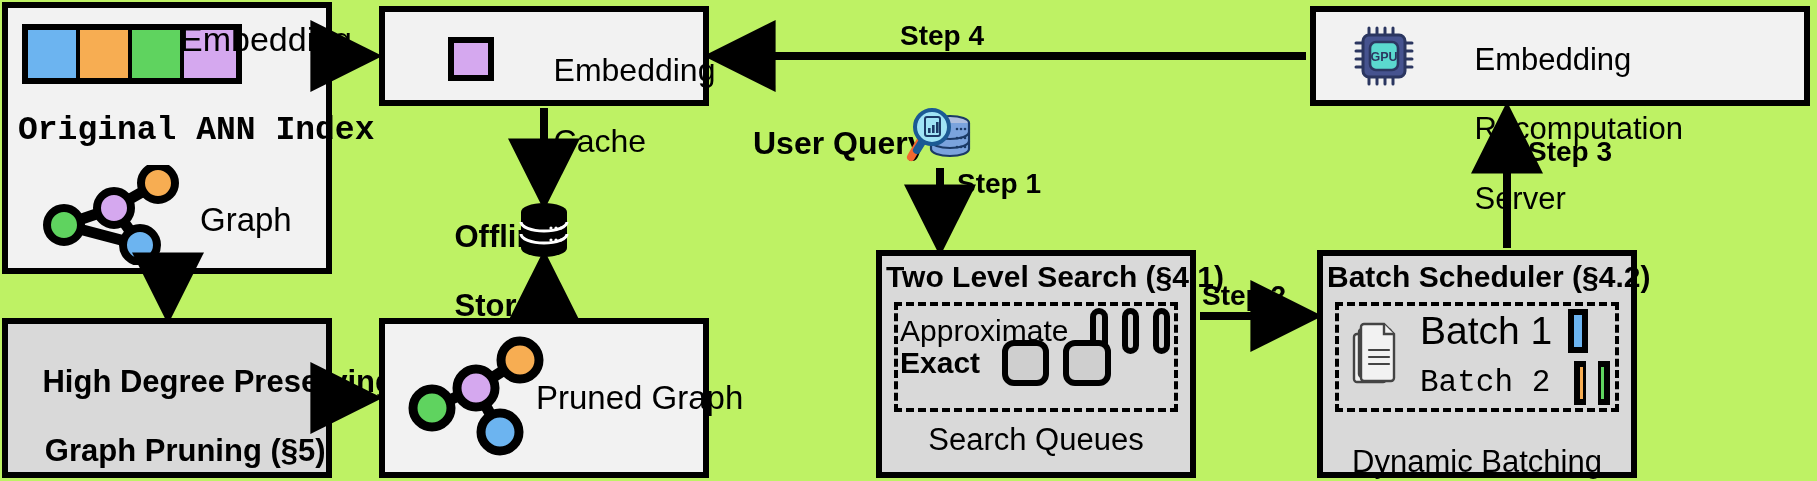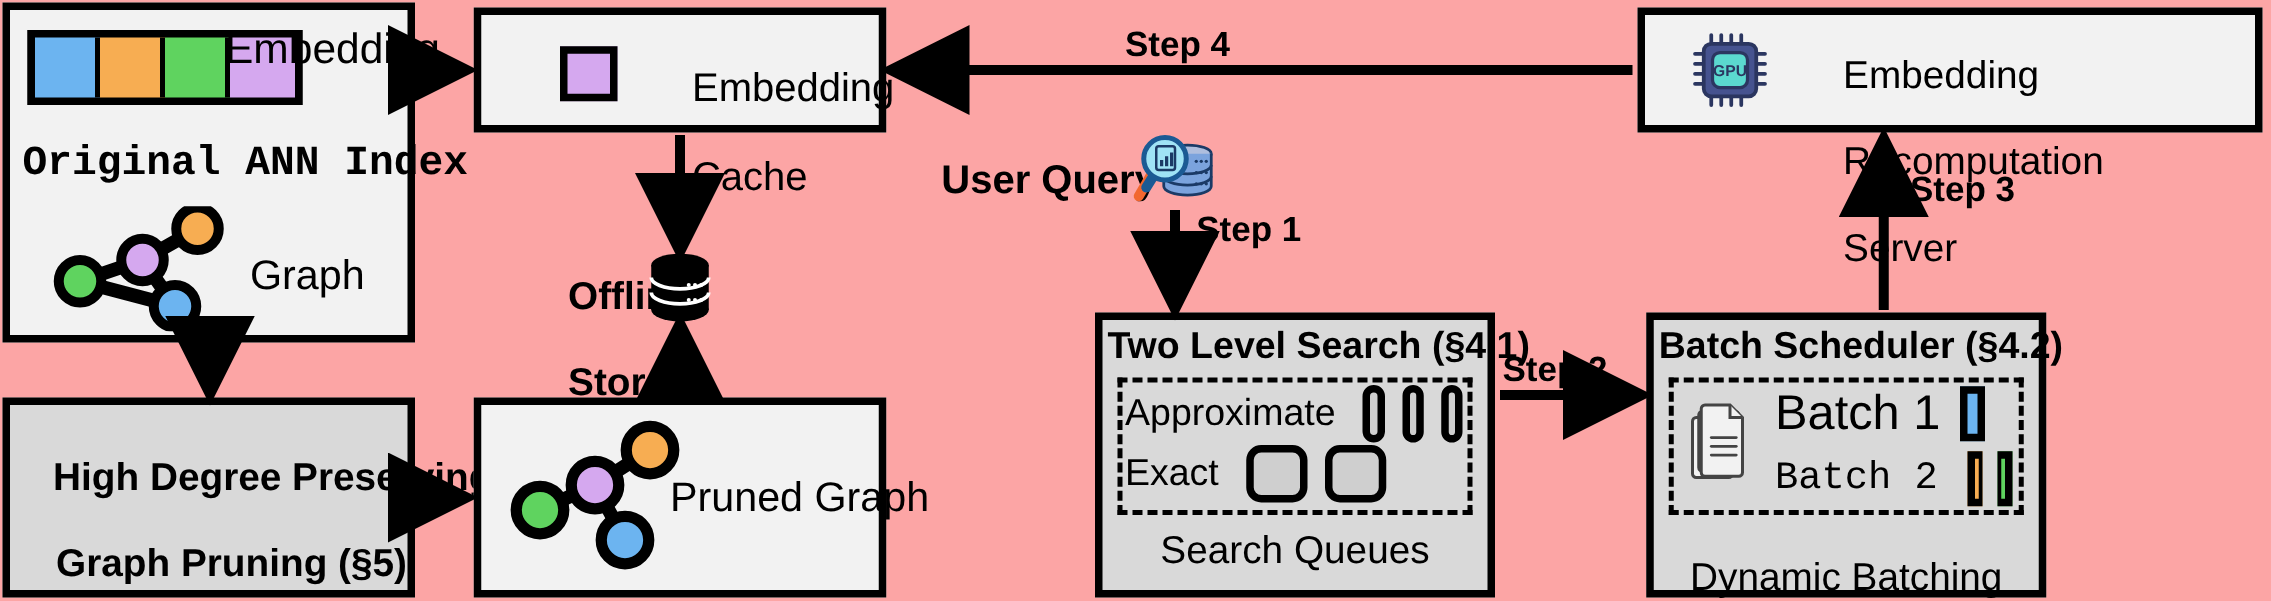--- a/index.html
+++ b/index.html
@@ -1,17 +1,17 @@
 <!DOCTYPE html>
 <html><head>
 <meta charset="utf-8">
 <style>
   html,body{margin:0;padding:0;background:#ffffff;}
   body{font-family:"Liberation Sans", sans-serif;color:#000;}
-  #canvas{position:relative;width:1817px;height:481px;background:#fca5a5;overflow:hidden;}
+  #canvas{position:relative;width:1817px;height:481px;background:#bef264;overflow:hidden;}
 
   .box{position:absolute;box-sizing:border-box;border:6px solid #000;background:#f2f2f2;}
   .box.dark{background:#d9d9d9;}
   .txt{position:absolute;white-space:pre;line-height:1.12;}
   .bold{font-weight:bold;}
 
   
   svg.arrows{position:absolute;left:0;top:0;width:1817px;height:481px;pointer-events:none;}
 
   
@@ -146,21 +146,21 @@
 
   <div class="dashed" style="left:894px;top:302px;width:284px;height:110px;"></div>
 
   <div class="row" style="left:900px;top:304px;width:272px;height:54px;justify-content:flex-end;">
     <span class="txt" style="position:static;font-size:30px;margin-right:10px;">Approximate</span>
     <span class="qbox"></span>
     <span class="qbox"></span>
     <span class="qbox"></span>
   </div>
 
-  <div class="row" style="left:900px;top:352px;width:272px;height:54px;justify-content:center;">
+  <div class="row" style="left:900px;top:336px;width:272px;height:54px;justify-content:center;font-weight:bold;">
     <span class="txt" style="position:static;font-size:30px;margin-right:10px;">Exact</span>
     <span class="qbox"></span>
     <span class="qbox"></span>
     <span style="width:56px;"></span>
   </div>
 
   <div class="txt" style="left:886px;top:423px;width:300px;text-align:center;font-size:31px;">Search Queues</div>
 
   <div class="box dark" style="left:1317px;top:250px;width:320px;height:228px;"></div>
   <div class="txt bold" style="left:1327px;top:260px;width:300px;text-align:center;font-size:30px;">Batch Scheduler (§4.2)</div>

